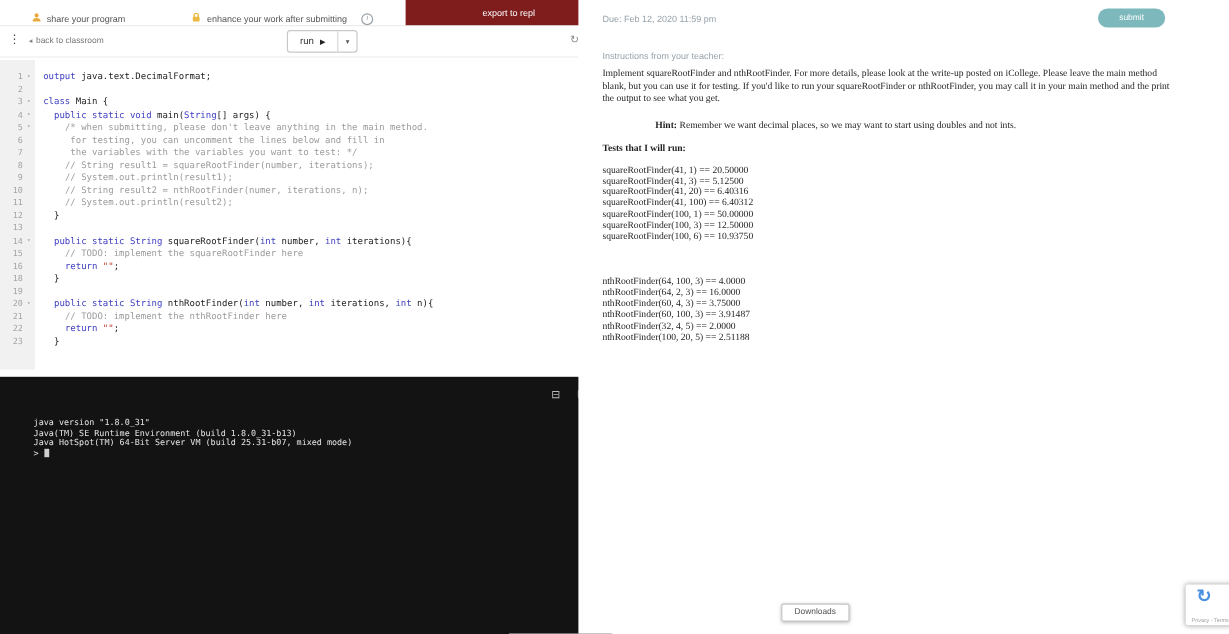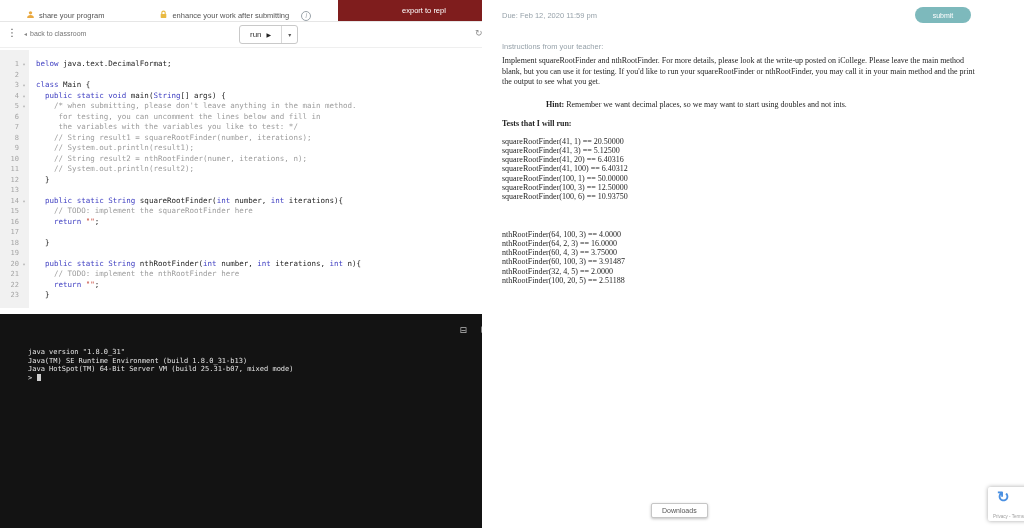--- a/index.html
+++ b/index.html
@@ -140,21 +140,21 @@
         </svg>
     </span>
 
     <div class="editor">
       <div id="code-lines">
           <div class="code-row">
             <span class="gutter-cell">
               <span class="ln">1</span>
               <span class="fold">▾</span>
             </span>
-            <span class="code-text"><span class="tk-kw">below</span><span class="tk-p"> java.text.DecimalFormat;</span></span>
+            <span class="code-text"><span class="tk-kw">output</span><span class="tk-p"> java.text.DecimalFormat;</span></span>
           </div>
           <div class="code-row">
             <span class="gutter-cell">
               <span class="ln">2</span>
               <span class="fold"></span>
             </span>
             <span class="code-text"></span>
           </div>
           <div class="code-row">
             <span class="gutter-cell">
@@ -182,21 +182,21 @@
               <span class="ln">6</span>
               <span class="fold"></span>
             </span>
             <span class="code-text"><span class="tk-p">     </span><span class="tk-cmt">for testing, you can uncomment the lines below and fill in</span></span>
           </div>
           <div class="code-row">
             <span class="gutter-cell">
               <span class="ln">7</span>
               <span class="fold"></span>
             </span>
-            <span class="code-text"><span class="tk-p">     </span><span class="tk-cmt">the variables with the variables you like to test: */</span></span>
+            <span class="code-text"><span class="tk-p">     </span><span class="tk-cmt">the variables with the variables you want to test: */</span></span>
           </div>
           <div class="code-row">
             <span class="gutter-cell">
               <span class="ln">8</span>
               <span class="fold"></span>
             </span>
             <span class="code-text"><span class="tk-p">    </span><span class="tk-cmt">// String result1 = squareRootFinder(number, iterations);</span></span>
           </div>
           <div class="code-row">
             <span class="gutter-cell">
@@ -246,27 +246,20 @@
               <span class="fold"></span>
             </span>
             <span class="code-text"><span class="tk-p">    </span><span class="tk-cmt">// TODO: implement the squareRootFinder here</span></span>
           </div>
           <div class="code-row">
             <span class="gutter-cell">
               <span class="ln">16</span>
               <span class="fold"></span>
             </span>
             <span class="code-text"><span class="tk-p">    </span><span class="tk-kw">return</span><span class="tk-p"> </span><span class="tk-str">""</span><span class="tk-p">;</span></span>
-          </div>
-          <div class="code-row">
-            <span class="gutter-cell">
-              <span class="ln">17</span>
-              <span class="fold"></span>
-            </span>
-            <span class="code-text"></span>
           </div>
           <div class="code-row">
             <span class="gutter-cell">
               <span class="ln">18</span>
               <span class="fold"></span>
             </span>
             <span class="code-text"><span class="tk-p">  }</span></span>
           </div>
           <div class="code-row">
             <span class="gutter-cell">

